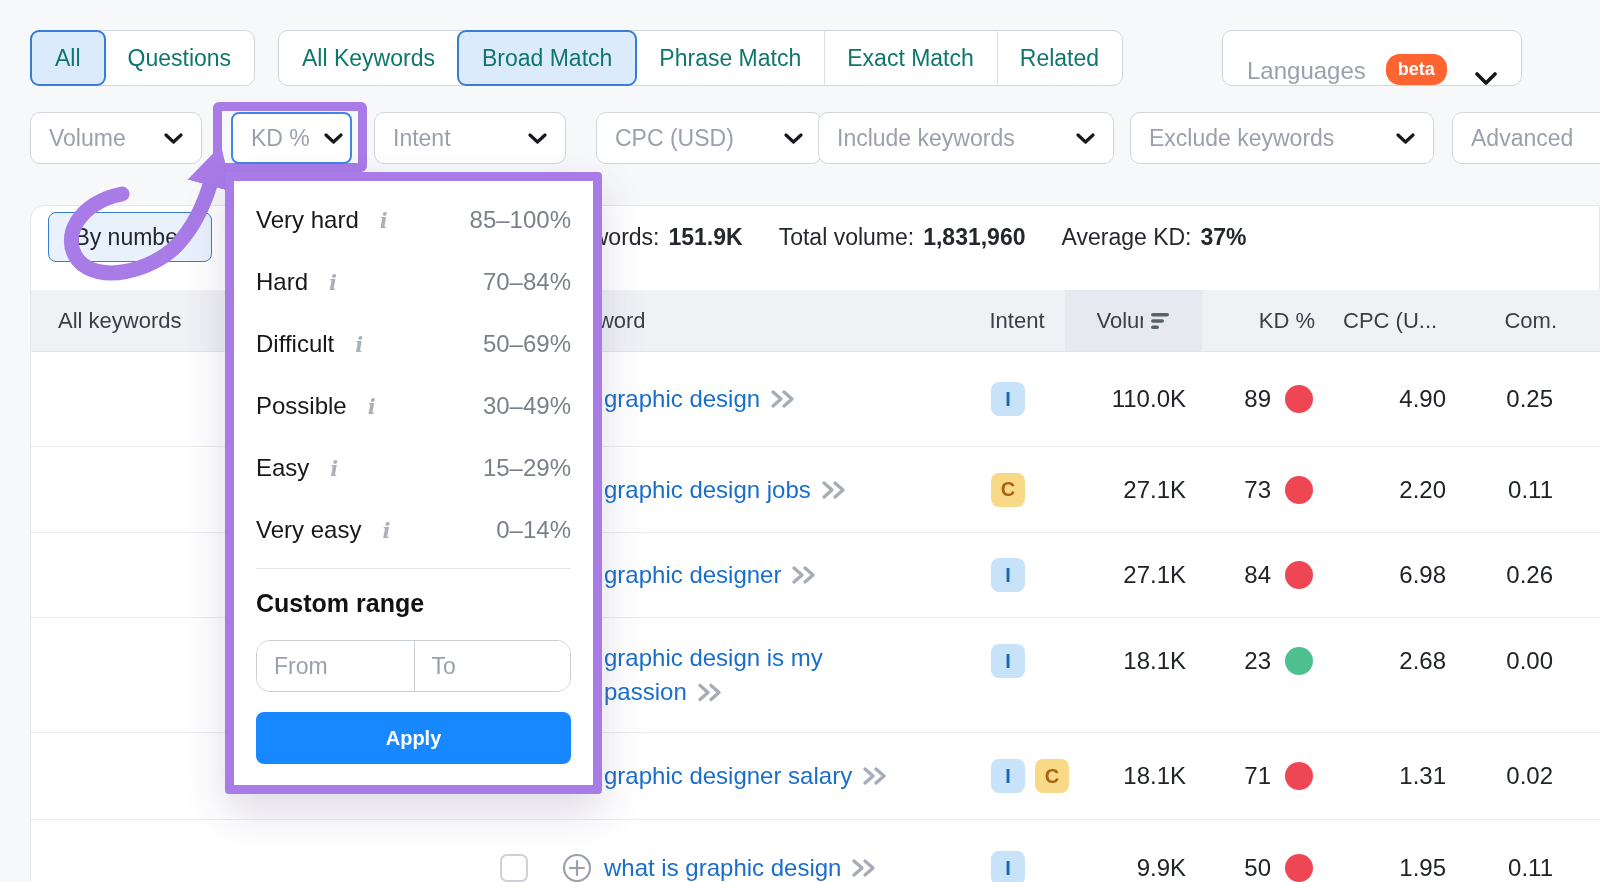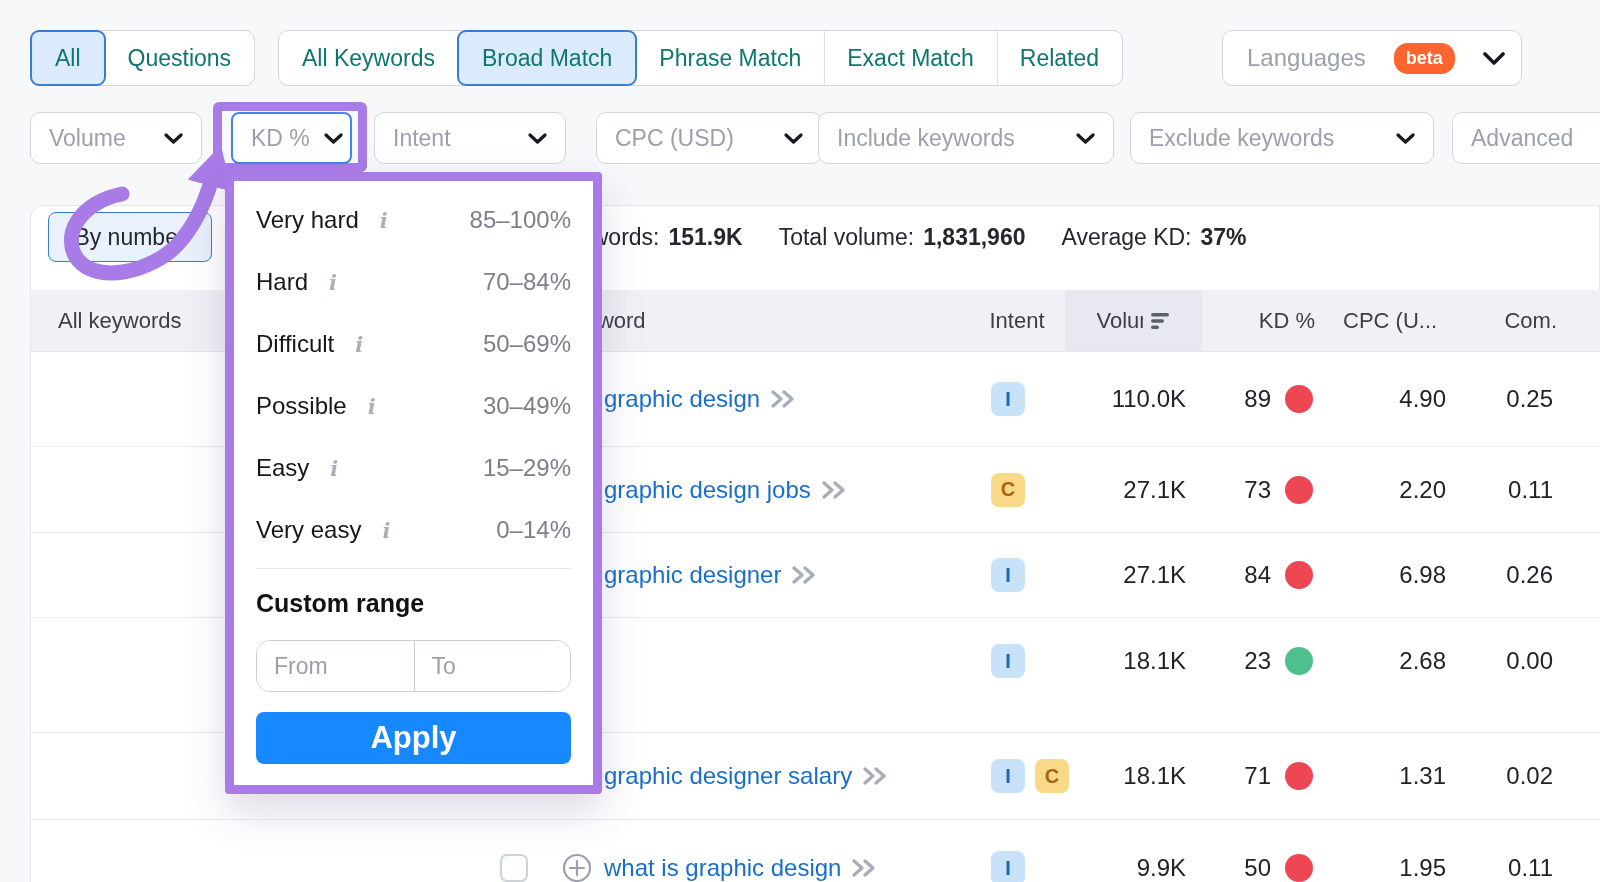--- a/index.html
+++ b/index.html
@@ -15,21 +15,21 @@
   .tab + .tab::before { content:""; position:absolute; left:0; top:0; bottom:0; width:1px; background:#dcdfe5; }
   .tab.selected { background:#dcebfc; border:2px solid #3a7bd5; border-radius:9px;
     margin:-1px; z-index:2; }
   .tab.selected::before { display:none; }
   .tab.selected + .tab::before { display:none; }
   #group-a { left:30px; }
   #group-b { left:278px; }
 
   #languages-btn { position:absolute; left:1222px; top:30px; width:300px; height:56px;
     background:#fff; border:1px solid #d2d6dd; border-radius:10px; display:flex;
-    align-items:center; padding:0 24px; gap:28px; font-size:24px; color:#9aa1ac; }
+    align-items:flex-end; padding:0 24px; gap:20px; font-size:24px; color:#9aa1ac; }
   .beta-badge { background:#fd6430; color:#fff; font-size:18px; font-weight:bold;
     padding:5px 12px; border-radius:14px; }
   .chev { flex:0 0 auto; }
   #languages-btn .chev { margin-left:auto; }
 
   
   .filter-btn { position:absolute; top:112px; height:52px; background:#fff;
     border:1px solid #d2d6dd; border-radius:10px; display:flex; align-items:center;
     justify-content:space-between; padding:0 18px; font-size:23px; color:#9aa1ac; white-space:nowrap; gap:14px; }
   #f-volume  { left:30px;  width:172px; }
@@ -118,21 +118,21 @@
   .kd-option-range { font-size:24px; color:#7b818b; }
   .kd-divider { border-top:1px solid #e3e5ea; margin-top:7px; }
   .kd-custom-title { margin-top:20px; font-size:25px; font-weight:bold; color:#101214; }
   .kd-range-inputs { margin-top:22px; height:52px; border:1px solid #c9cdd4; border-radius:14px;
     display:flex; overflow:hidden; background:#fff; }
   .kd-range-inputs input { flex:1 1 50%; min-width:0; border:none; outline:none; font-size:23px;
     color:#24272c; padding:0 17px; font-family:"Liberation Sans", sans-serif; }
   .kd-range-inputs input::placeholder { color:#9aa1ac; }
   .kd-range-inputs input + input { border-left:1px solid #c9cdd4; }
   .kd-apply { margin-top:20px; width:100%; height:52px; background:#1788ff; border:none;
-    border-radius:8px; color:#fff; font-size:31px; font-weight:bold;
+    border-radius:8px; color:#fff; font-size:20px; font-weight:bold;
     font-family:"Liberation Sans", sans-serif; cursor:pointer; }
 </style>
 </head>
 <body>
 
 <div id="screen">
 
   <div class="tab-group" id="group-a">
     <div class="tab selected">All</div>
     <div class="tab">Questions</div>
@@ -332,20 +332,23 @@
       <div class="cell cpc">6.98</div>
       <div class="cell com">0.26</div>
     </div>
 
     <div class="row r4 tall">
       <span class="cell cb"></span>
       <svg class="cell plus" viewBox="0 0 30 30">
           <circle cx="15" cy="15" r="13" stroke="#9aa1ac" stroke-width="2.2" fill="none"></circle>
           <path d="M15 8 V22 M8 15 H22" stroke="#9aa1ac" stroke-width="2.2" stroke-linecap="round"></path>
         </svg>
+      <div class="cell kw"><a href="#">graphic design is my passion</a><svg class="dchev" width="28" height="20" viewBox="0 0 28 20">
+            <path d="M3 3 L11 10 L3 17 M14 3 L22 10 L14 17" stroke="#a7adb6" stroke-width="3.4" fill="none" stroke-linecap="round" stroke-linejoin="round"></path>
+          </svg></div>
       <div class="cell intent">
           <span class="intent-badge intent-i">I</span>
         </div>
       <div class="cell vol">18.1K</div>
       <div class="cell kdn">23</div>
       <span class="cell dot" data-level="green"></span>
       <div class="cell cpc">2.68</div>
       <div class="cell com">0.00</div>
     </div>
 

